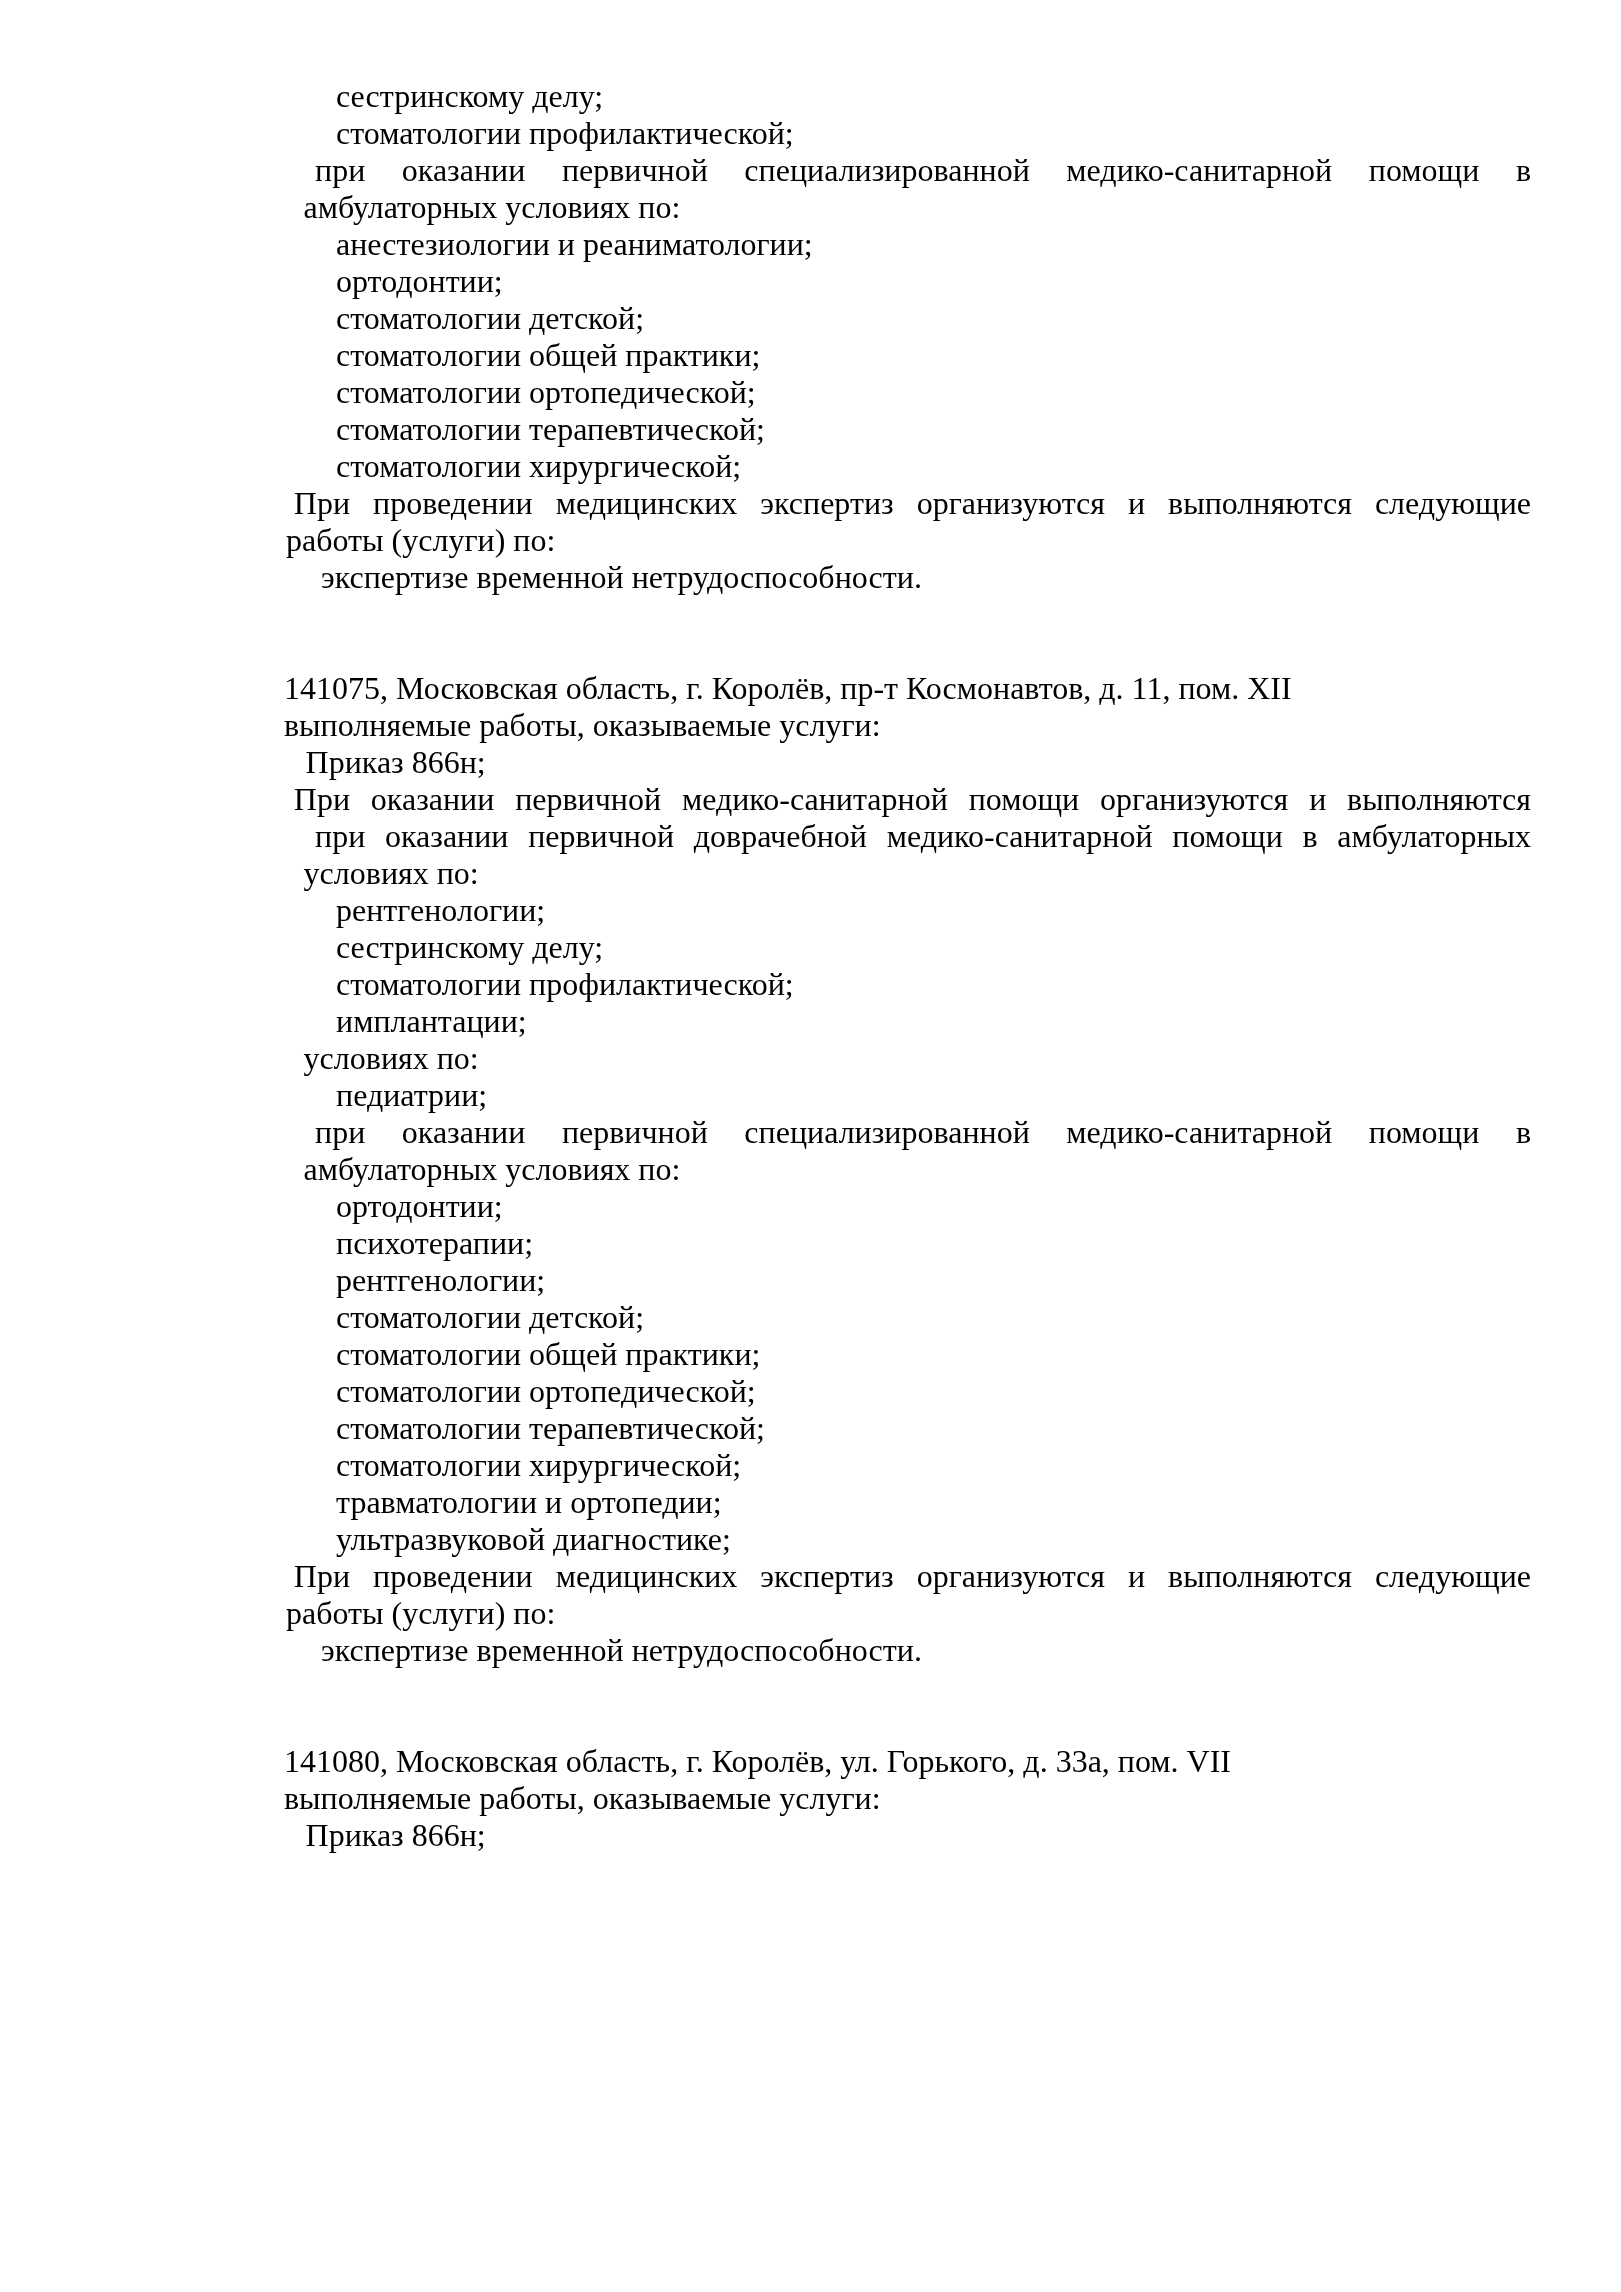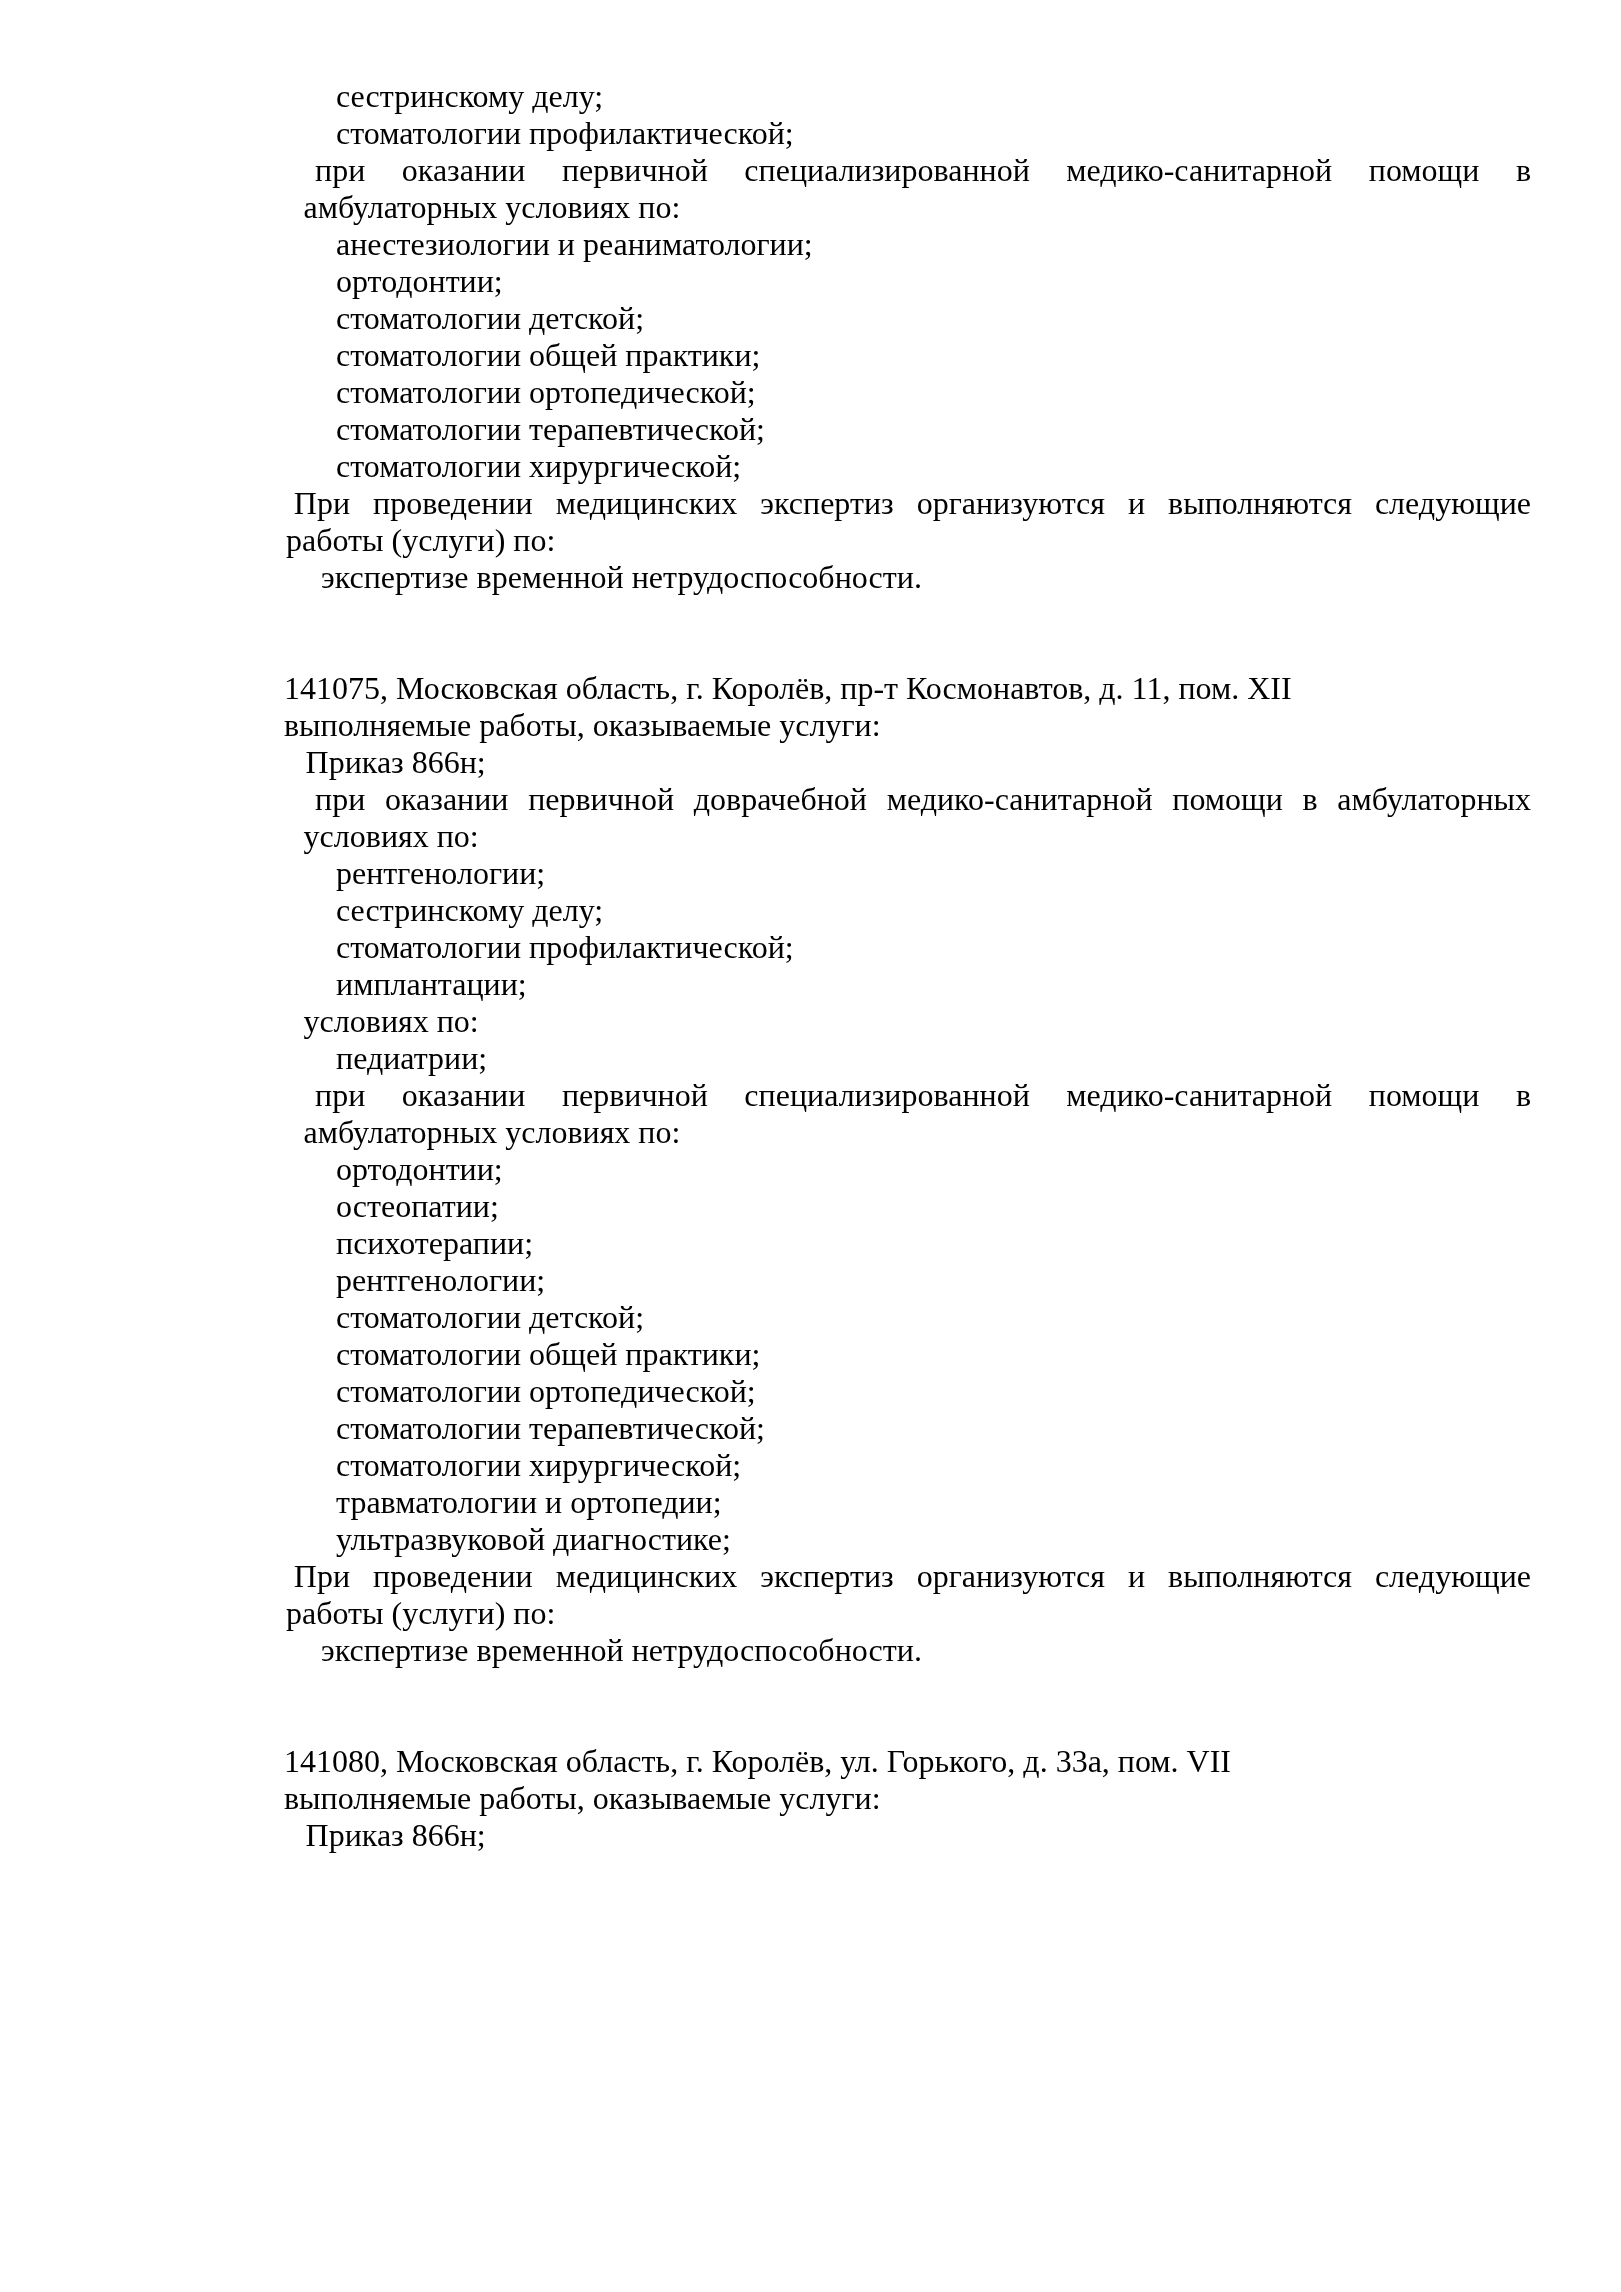--- a/index.html
+++ b/index.html
@@ -75,32 +75,32 @@
       <div class="line item">стоматологии терапевтической;</div>
       <div class="line item">стоматологии хирургической;</div>
       <div class="line par1">При проведении медицинских экспертиз организуются и выполняются следующие</div>
       <div class="line wrap2">работы (услуги) по:</div>
       <div class="line exp">экспертизе временной нетрудоспособности.</div>
       <div class="line blank"></div>
       <div class="line blank"></div>
       <div class="line addr">141075, Московская область, г. Королёв, пр-т Космонавтов, д. 11, пом. XII</div>
       <div class="line addr">выполняемые работы, оказываемые услуги:</div>
       <div class="line prikaz">Приказ 866н;</div>
+      <div class="line par1">При оказании первичной медико-санитарной помощи организуются и выполняются</div>
       <div class="line sub1">при оказании первичной доврачебной медико-санитарной помощи в амбулаторных</div>
       <div class="line wrap">условиях по:</div>
       <div class="line item">рентгенологии;</div>
       <div class="line item">сестринскому делу;</div>
       <div class="line item">стоматологии профилактической;</div>
       <div class="line item">имплантации;</div>
       <div class="line wrap">условиях по:</div>
       <div class="line item">педиатрии;</div>
       <div class="line sub1">при оказании первичной специализированной медико-санитарной помощи в</div>
       <div class="line wrap">амбулаторных условиях по:</div>
       <div class="line item">ортодонтии;</div>
-      <div class="line item">остеопатии;</div>
       <div class="line item">психотерапии;</div>
       <div class="line item">рентгенологии;</div>
       <div class="line item">стоматологии детской;</div>
       <div class="line item">стоматологии общей практики;</div>
       <div class="line item">стоматологии ортопедической;</div>
       <div class="line item">стоматологии терапевтической;</div>
       <div class="line item">стоматологии хирургической;</div>
       <div class="line item">травматологии и ортопедии;</div>
       <div class="line item">ультразвуковой диагностике;</div>
       <div class="line par1">При проведении медицинских экспертиз организуются и выполняются следующие</div>

